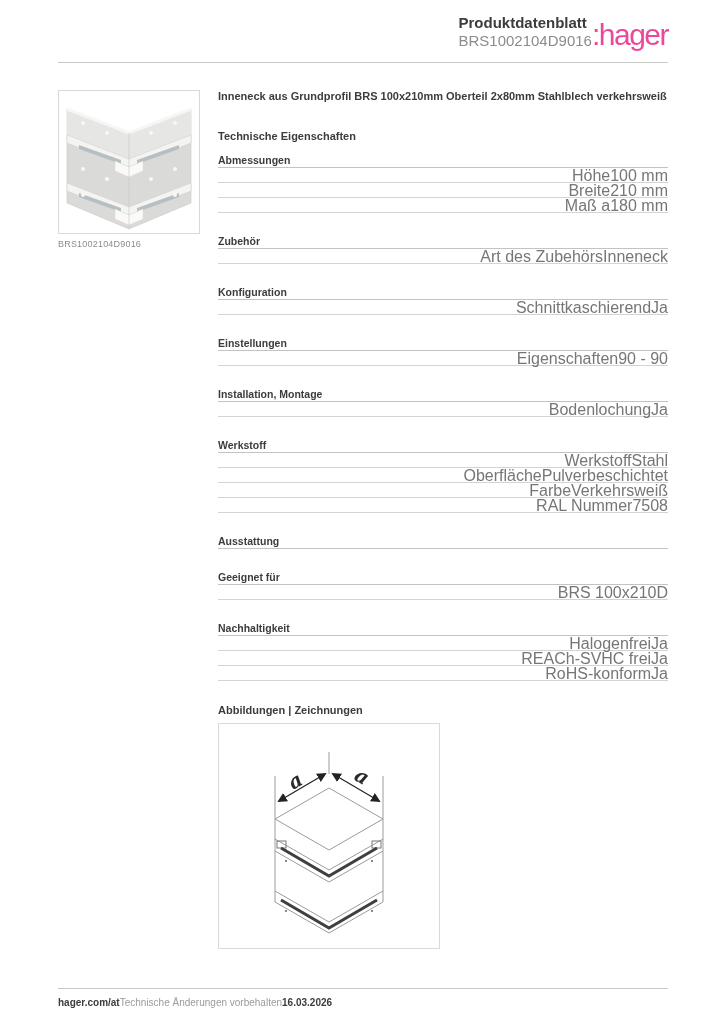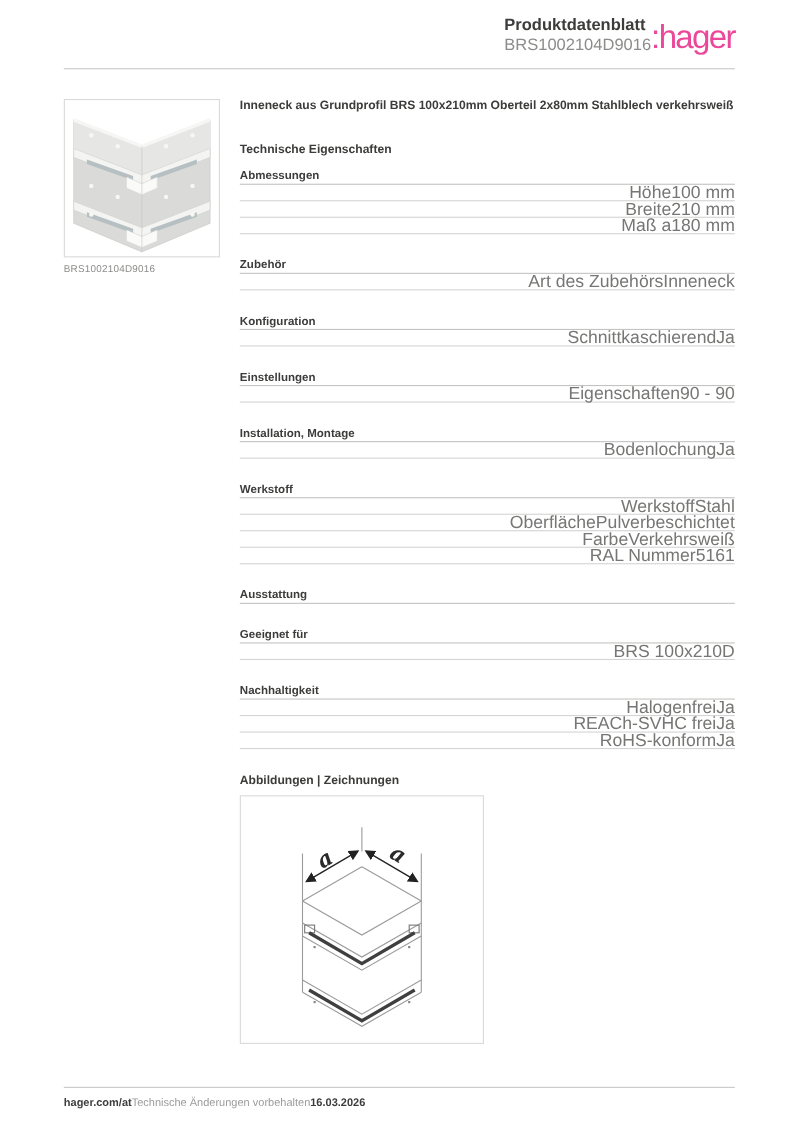--- a/index.html
+++ b/index.html
@@ -158,21 +158,21 @@
         <div class="spec-row">
           <span class="spec-label">Oberfläche</span>
           <span class="spec-value">Pulverbeschichtet</span>
         </div>
         <div class="spec-row">
           <span class="spec-label">Farbe</span>
           <span class="spec-value">Verkehrsweiß</span>
         </div>
         <div class="spec-row">
           <span class="spec-label">RAL Nummer</span>
-          <span class="spec-value">5161</span>
+          <span class="spec-value">7508</span>
         </div>
       </div>
       <div class="section">
         <div class="section-title">Ausstattung</div>
       </div>
       <div class="section">
         <div class="section-title">Geeignet für</div>
         <div class="spec-row">
           <span class="spec-label">BRS 100x210D</span>
           <span class="spec-value"></span>

